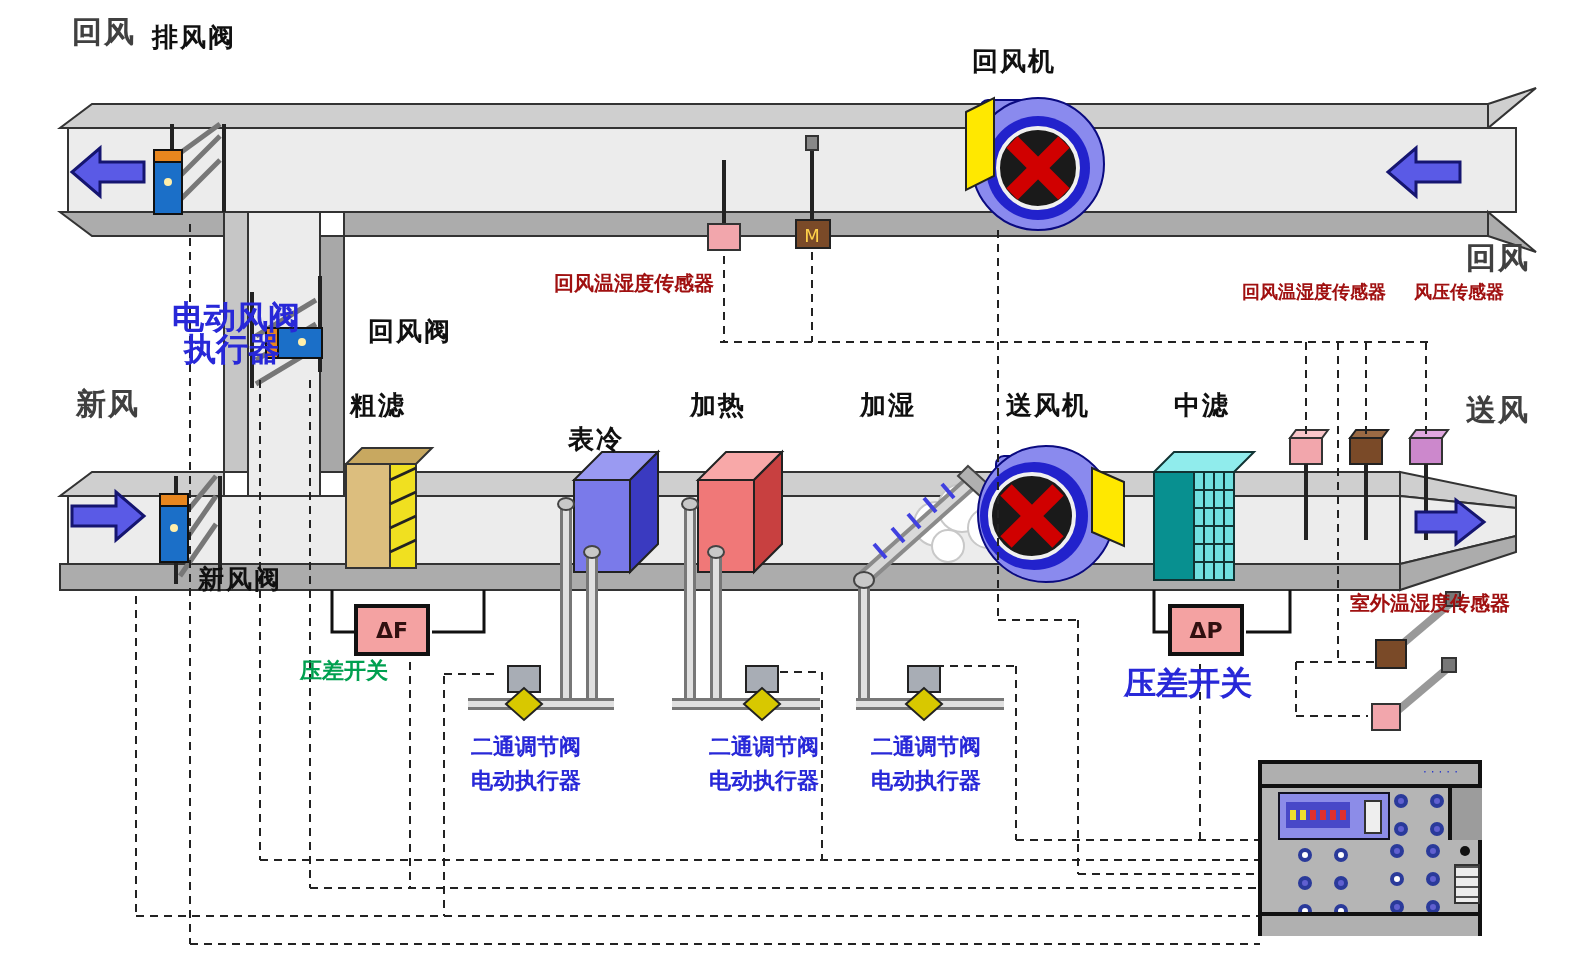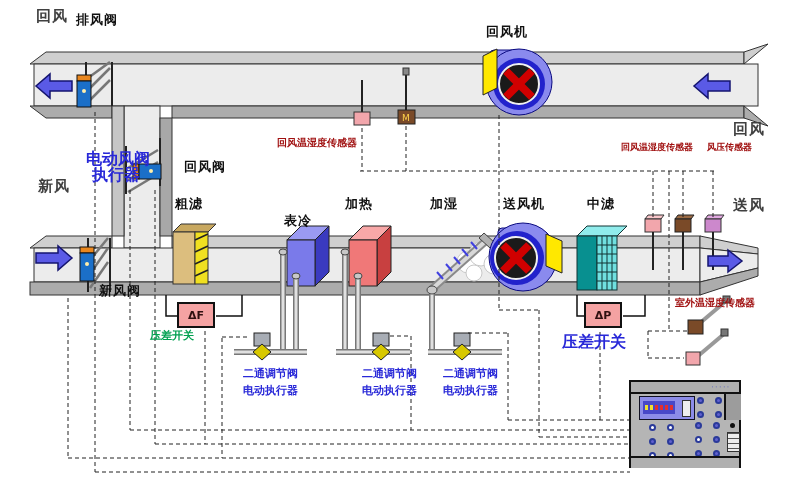--- a/index.html
+++ b/index.html
@@ -6,21 +6,21 @@
   #stage{position:relative;width:792px;height:490px;background:#FFF;overflow:hidden;
          font-family:"DejaVu Sans","Liberation Sans",sans-serif}
   #scene{position:absolute;left:0;top:0}
   .lbl{position:absolute;white-space:nowrap;line-height:1.1}
   .red{color:#404040;font-size:15px;font-weight:bold;letter-spacing:1px}
   .blk{color:#101010;font-size:13px;font-weight:bold;letter-spacing:1px}
   .dr{color:#A01010;font-size:10px;font-weight:bold}
   .sm{font-size:9px}
   .blu{color:#2828D8;font-size:16px;font-weight:bold}
   .grn{color:#00A050;font-size:11px;font-weight:bold}
-  .vlbl{position:absolute;width:70px;text-align:right;color:#2828D8;font-size:11px;
+  .vlbl{position:absolute;width:70px;text-align:center;color:#2828D8;font-size:11px;
         font-weight:bold;line-height:1.5}
   .pbox{position:absolute;width:38px;height:26px;background:#F4A2A2;border:2px solid #111;
         color:#301010;font-size:11px;font-weight:bold;display:flex;align-items:center;
         justify-content:center;box-sizing:border-box}
   
   .ctrl{position:absolute;left:629px;top:380px;width:112px;height:88px;background:#B5B5B5;
         border:2px solid #111;box-sizing:border-box}
   .ctrl .bar{position:absolute;left:0;top:0;width:100%;height:12px;background:#AFAFAF;
         border-bottom:2px solid #111;box-sizing:border-box}
   .ctrl .marks{position:absolute;right:8px;top:1px;font-size:6px;color:#2233CC;letter-spacing:2px}
@@ -309,21 +309,21 @@
         <line x1="648" y1="358" x2="684" y2="358"></line>
   </g>
 </svg>
 
 <div class="lbl red" style="left:36px;top:8px">回风</div>
 <div class="lbl blk" style="left:76px;top:13px">排风阀</div>
 <div class="lbl blk" style="left:486px;top:25px">回风机</div>
 <div class="lbl blu" style="left:86px;top:150px">电动风阀</div>
 <div class="lbl blu" style="left:92px;top:166px">执行器</div>
 <div class="lbl blk" style="left:184px;top:160px">回风阀</div>
-<div class="lbl red" style="left:38px;top:178px">新风</div>
+<div class="lbl red" style="left:38px;top:194px">新风</div>
 <div class="lbl blk" style="left:175px;top:197px">粗滤</div>
 <div class="lbl blk" style="left:284px;top:214px">表冷</div>
 <div class="lbl blk" style="left:345px;top:197px">加热</div>
 <div class="lbl blk" style="left:430px;top:197px">加湿</div>
 <div class="lbl blk" style="left:503px;top:197px">送风机</div>
 <div class="lbl blk" style="left:587px;top:197px">中滤</div>
 <div class="lbl red" style="left:733px;top:121px">回风</div>
 <div class="lbl red" style="left:733px;top:197px">送风</div>
 <div class="lbl dr" style="left:277px;top:137px">回风温湿度传感器</div>
 <div class="lbl dr sm" style="left:621px;top:143px">回风温湿度传感器</div>

